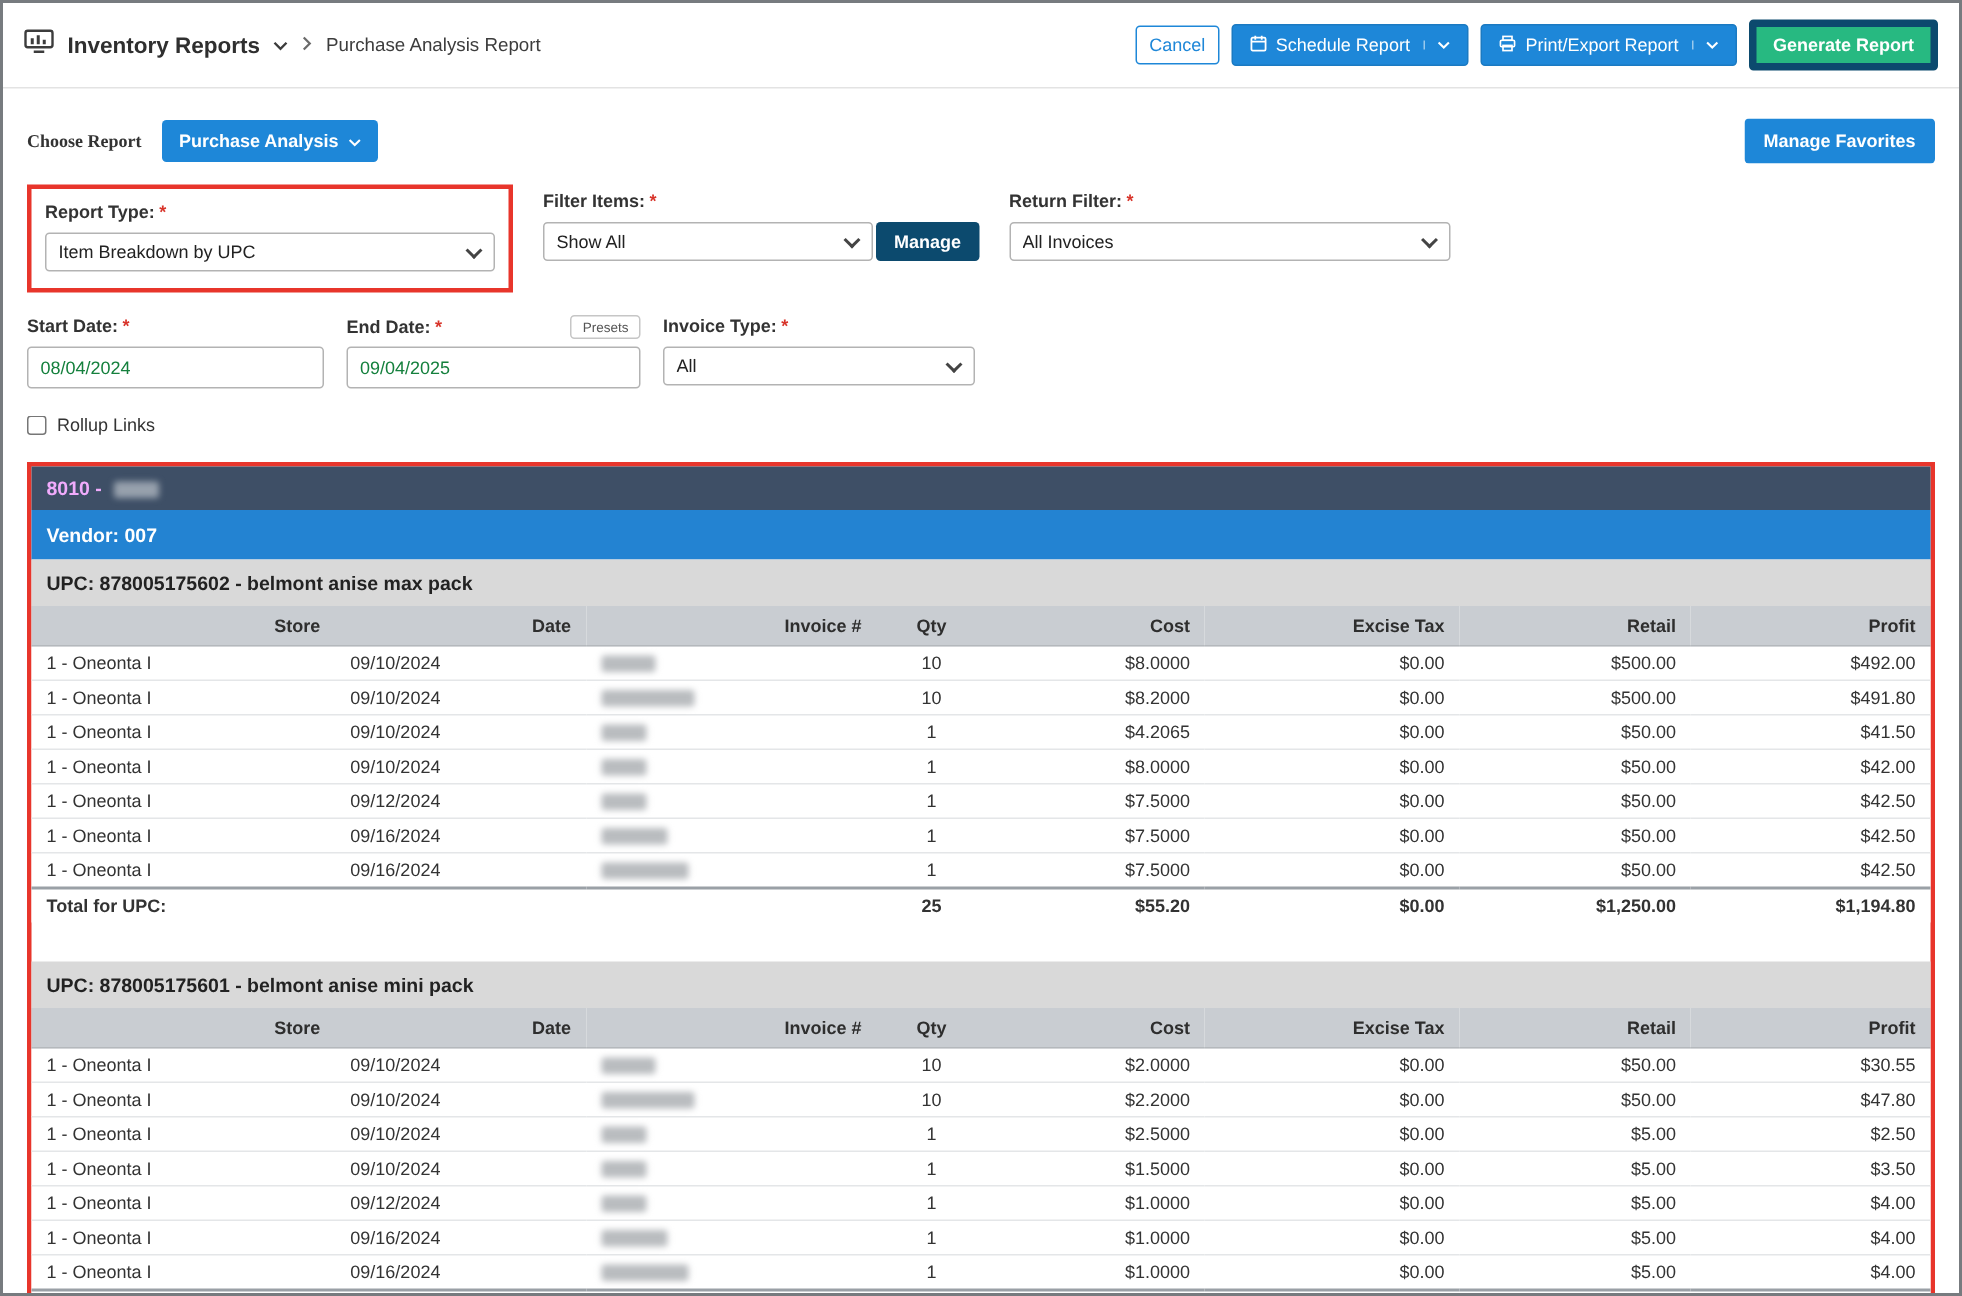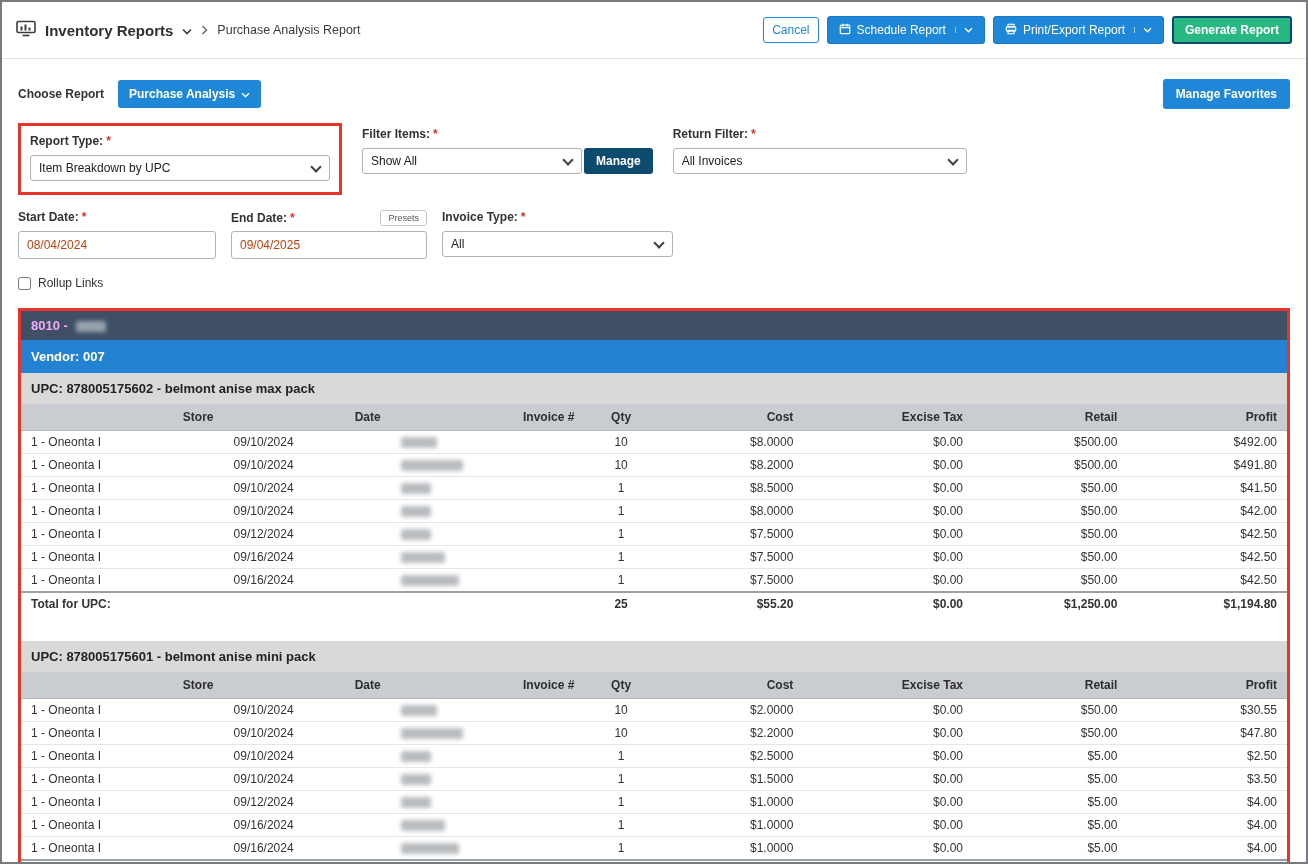--- a/index.html
+++ b/index.html
@@ -29,27 +29,27 @@
   .crumb { font-size:12.5px; color:#3c3c3c; }
   .icon-svg { display:inline-block; vertical-align:middle; }
   .btn-group { margin-left:auto; display:flex; align-items:center; gap:8px; }
   .btn {
     font-family:inherit; font-size:12px; line-height:1;
     border-radius:3px; cursor:pointer; border:1px solid transparent;
     padding:6px 11px; display:inline-flex; align-items:center; gap:6px;
   }
   .btn-cancel { background:#fff; border:1px solid #1e87d8; color:#1e87d8; padding:6px 8px; }
   .btn-blue { background:#1e87d8; color:#fff; border:1px solid #1b7ac2; }
-  .btn-green { background:#27b981; color:#fff; border:2px solid #0c4a6e; font-weight:bold; }
+  .btn-green { background:#27b981; color:#fff; border:5px solid #0c4a6e; font-weight:bold; }
   .btn .split { border-left:1px solid rgba(255,255,255,.55); padding-left:8px; margin-left:3px; display:inline-flex; align-items:center; }
 
   
   .content { padding:0 16px; }
   .choose-row { margin-top:20px; display:flex; align-items:center; gap:14px; }
-  .choose-label { font-size:12px; font-weight:bold; color:#333; }
+  .choose-label { font-size:12px; font-weight:bold; color:#333;font-family:Liberation Serif, serif; }
   .btn-report-select { background:#1e87d8; color:#fff; padding:7px 10px; font-weight:bold;}
   .btn-fav { background:#1e87d8; color:#fff; margin-left:auto; padding:8px 12px; font-weight:bold; }
 
   .filters-row { margin-top:14px; display:flex; align-items:flex-start; gap:20px; }
   .field label, .lbl {
     display:block; font-size:12px; font-weight:bold; color:#333; margin-bottom:7px; white-space:nowrap;
   }
   .req { color:#d8342a; margin-left:3px; font-weight:bold; }
   .redbox { border:3px solid #e8352b; padding:8px 9px 11px 9px; }
   .pad-align { margin-top:4px; }
@@ -62,30 +62,30 @@
     height:26px; padding:3px 24px 3px 8px; width:100%;
   }
   .sel::after {
     content:""; position:absolute; right:10px; top:8px;
     width:6px; height:6px; border-right:2px solid #444; border-bottom:2px solid #444;
     transform:rotate(45deg); pointer-events:none;
   }
   .w-report { width:300px; }
   .w-filter { width:220px; }
   .w-return { width:294px; }
-  .w-invoice { width:231px; }
+  .w-invoice { width:208px; }
   .hstack { display:flex; align-items:stretch; }
   .btn-manage {
     background:#0c4a6e; color:#fff; border:none; border-radius:3px;
     font-size:12px; font-weight:bold; padding:0 12px; height:26px; margin-left:2px; cursor:pointer;
   }
 
   .dates-row { margin-top:15px; display:flex; align-items:flex-start; gap:15px; }
   .txt {
-    font-family:inherit; font-size:12px; color:#c2410c;
+    font-family:inherit; font-size:12px; color:#15803d;
     border:1px solid #b3b3b3; border-radius:3px; height:26px; padding:13px 8px;
   }
   .w-date { width:198px; }
   .end-field { width:196px; }
   .label-row { display:flex; justify-content:space-between; align-items:center; margin-bottom:5px; }
   .label-row .lbl { margin-bottom:0; }
   .btn-presets {
     background:#fff; border:1px solid #c6c6c6; border-radius:3px;
     font-size:9px; color:#555; padding:2px 7px; cursor:pointer; font-family:inherit;
   }
@@ -300,21 +300,21 @@
                   <td class="c4">$8.2000</td>
                   <td class="c5">$0.00</td>
                   <td class="c6">$500.00</td>
                   <td class="c7">$491.80</td>
                 </tr>
                 <tr>
                   <td class="c0">1 - Oneonta I</td>
                   <td class="c1">09/10/2024</td>
                   <td class="c2"><span class="blur"></span></td>
                   <td class="c3">1</td>
-                  <td class="c4">$8.5000</td>
+                  <td class="c4">$4.2065</td>
                   <td class="c5">$0.00</td>
                   <td class="c6">$50.00</td>
                   <td class="c7">$41.50</td>
                 </tr>
                 <tr>
                   <td class="c0">1 - Oneonta I</td>
                   <td class="c1">09/10/2024</td>
                   <td class="c2"><span class="blur"></span></td>
                   <td class="c3">1</td>
                   <td class="c4">$8.0000</td>

